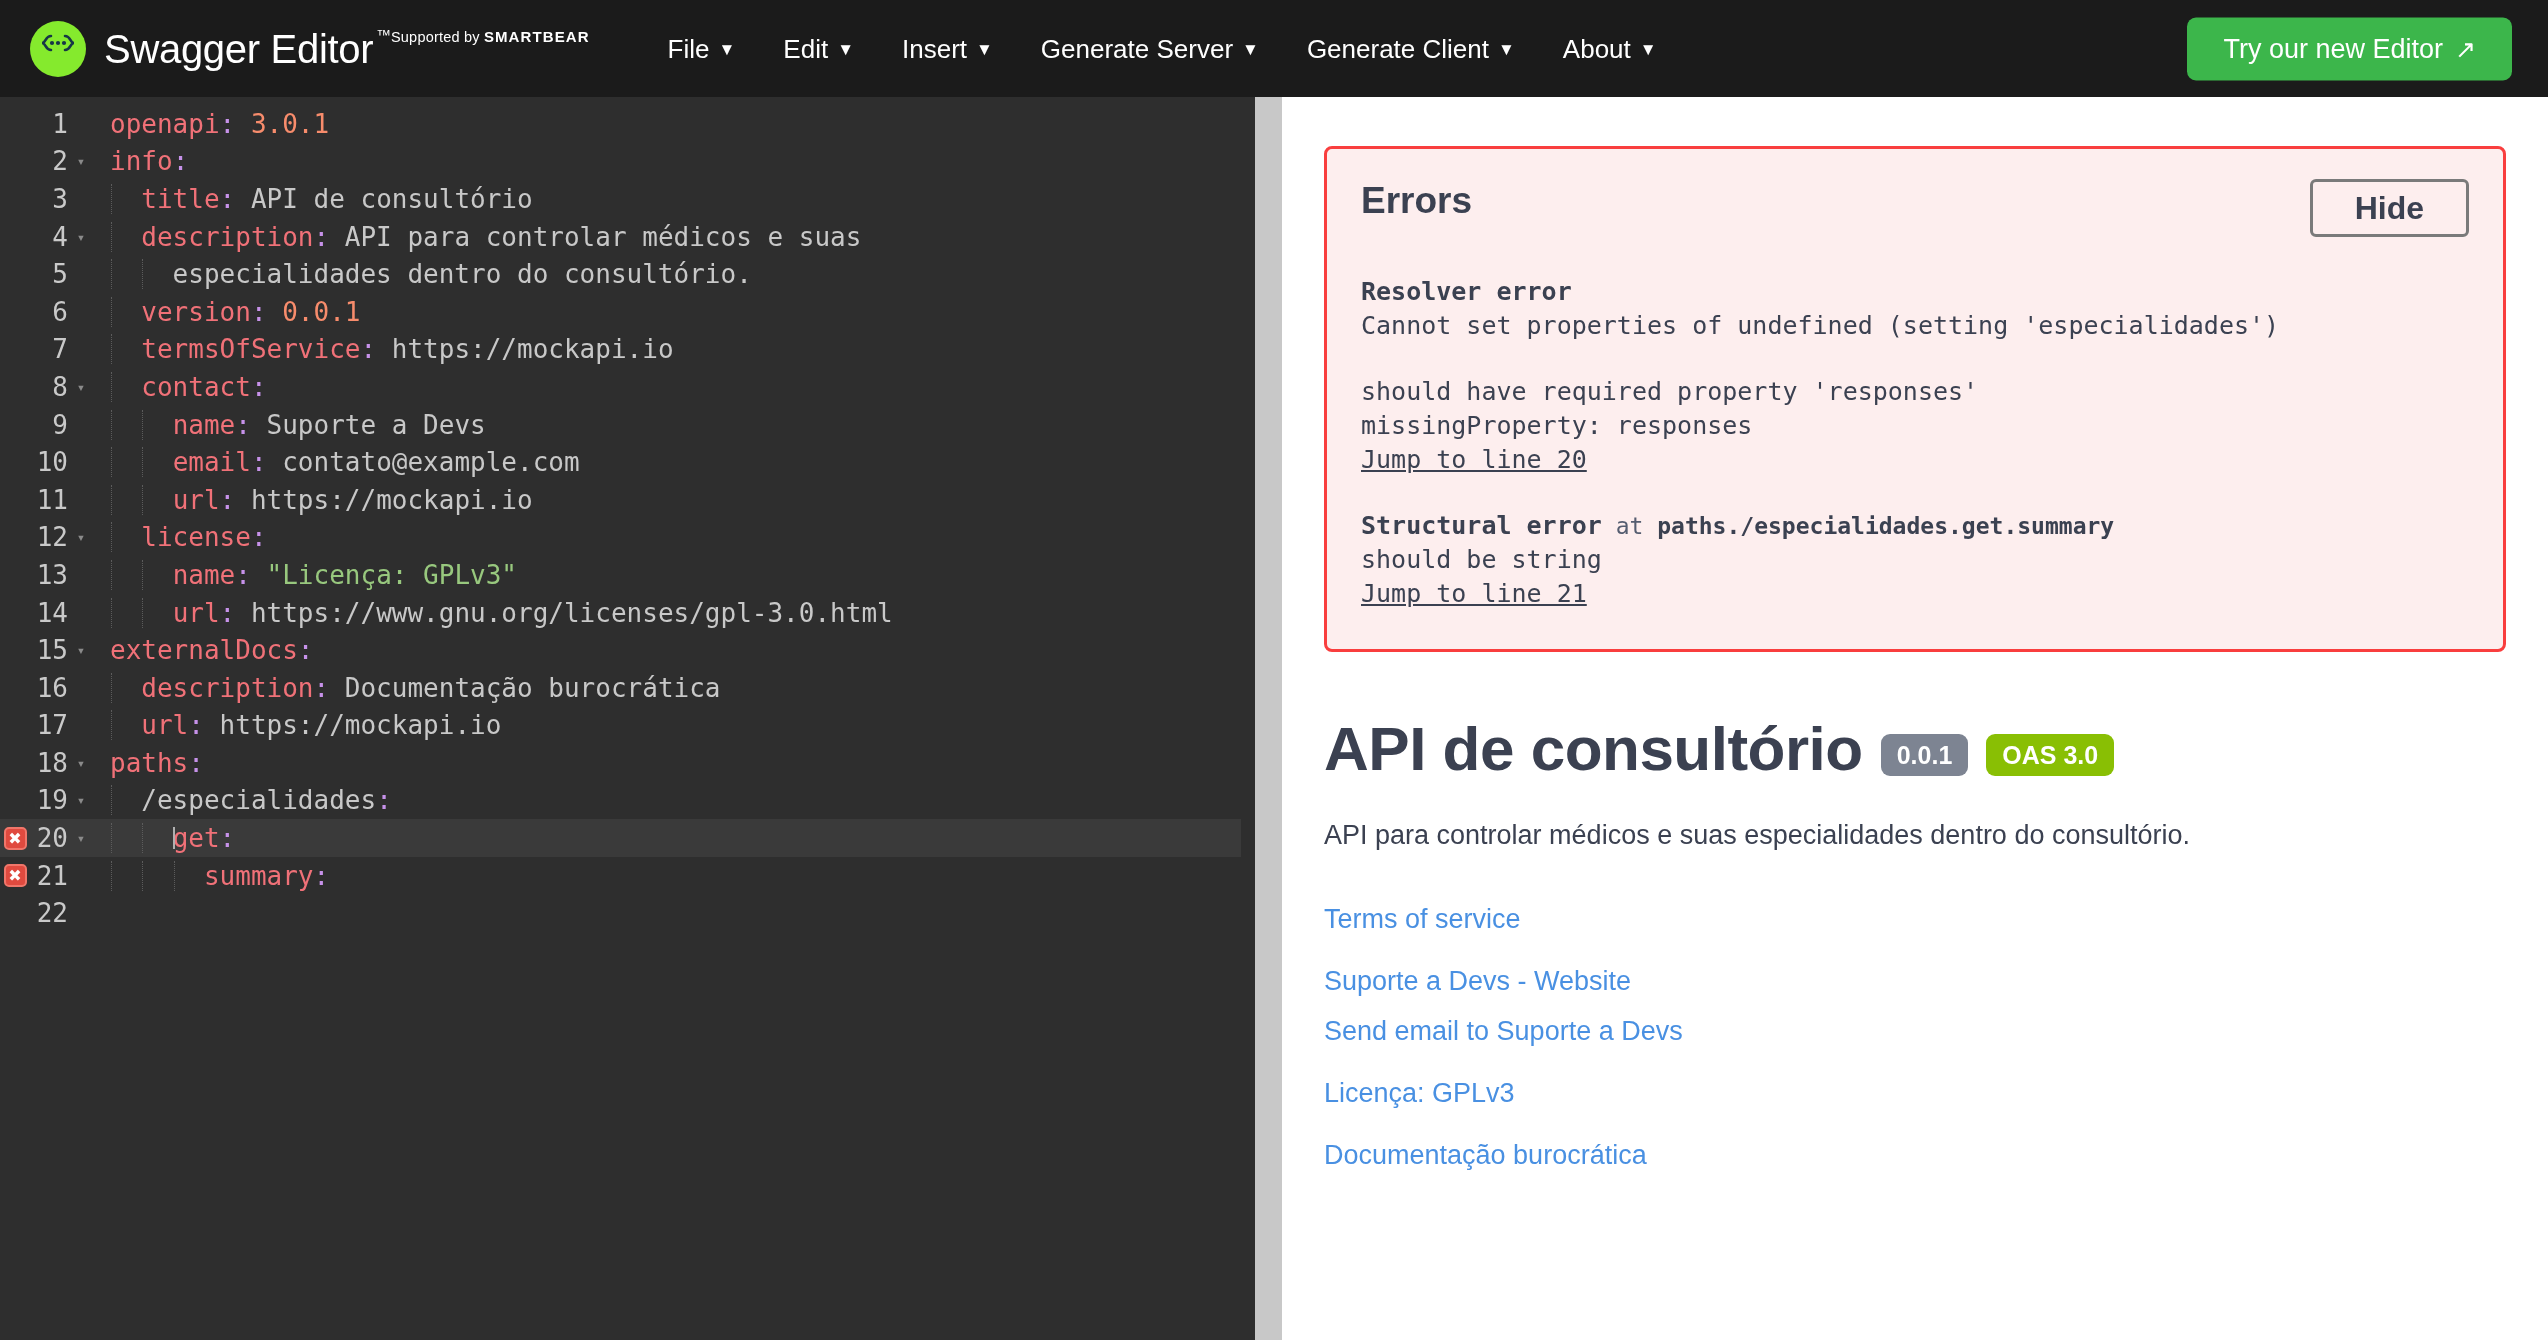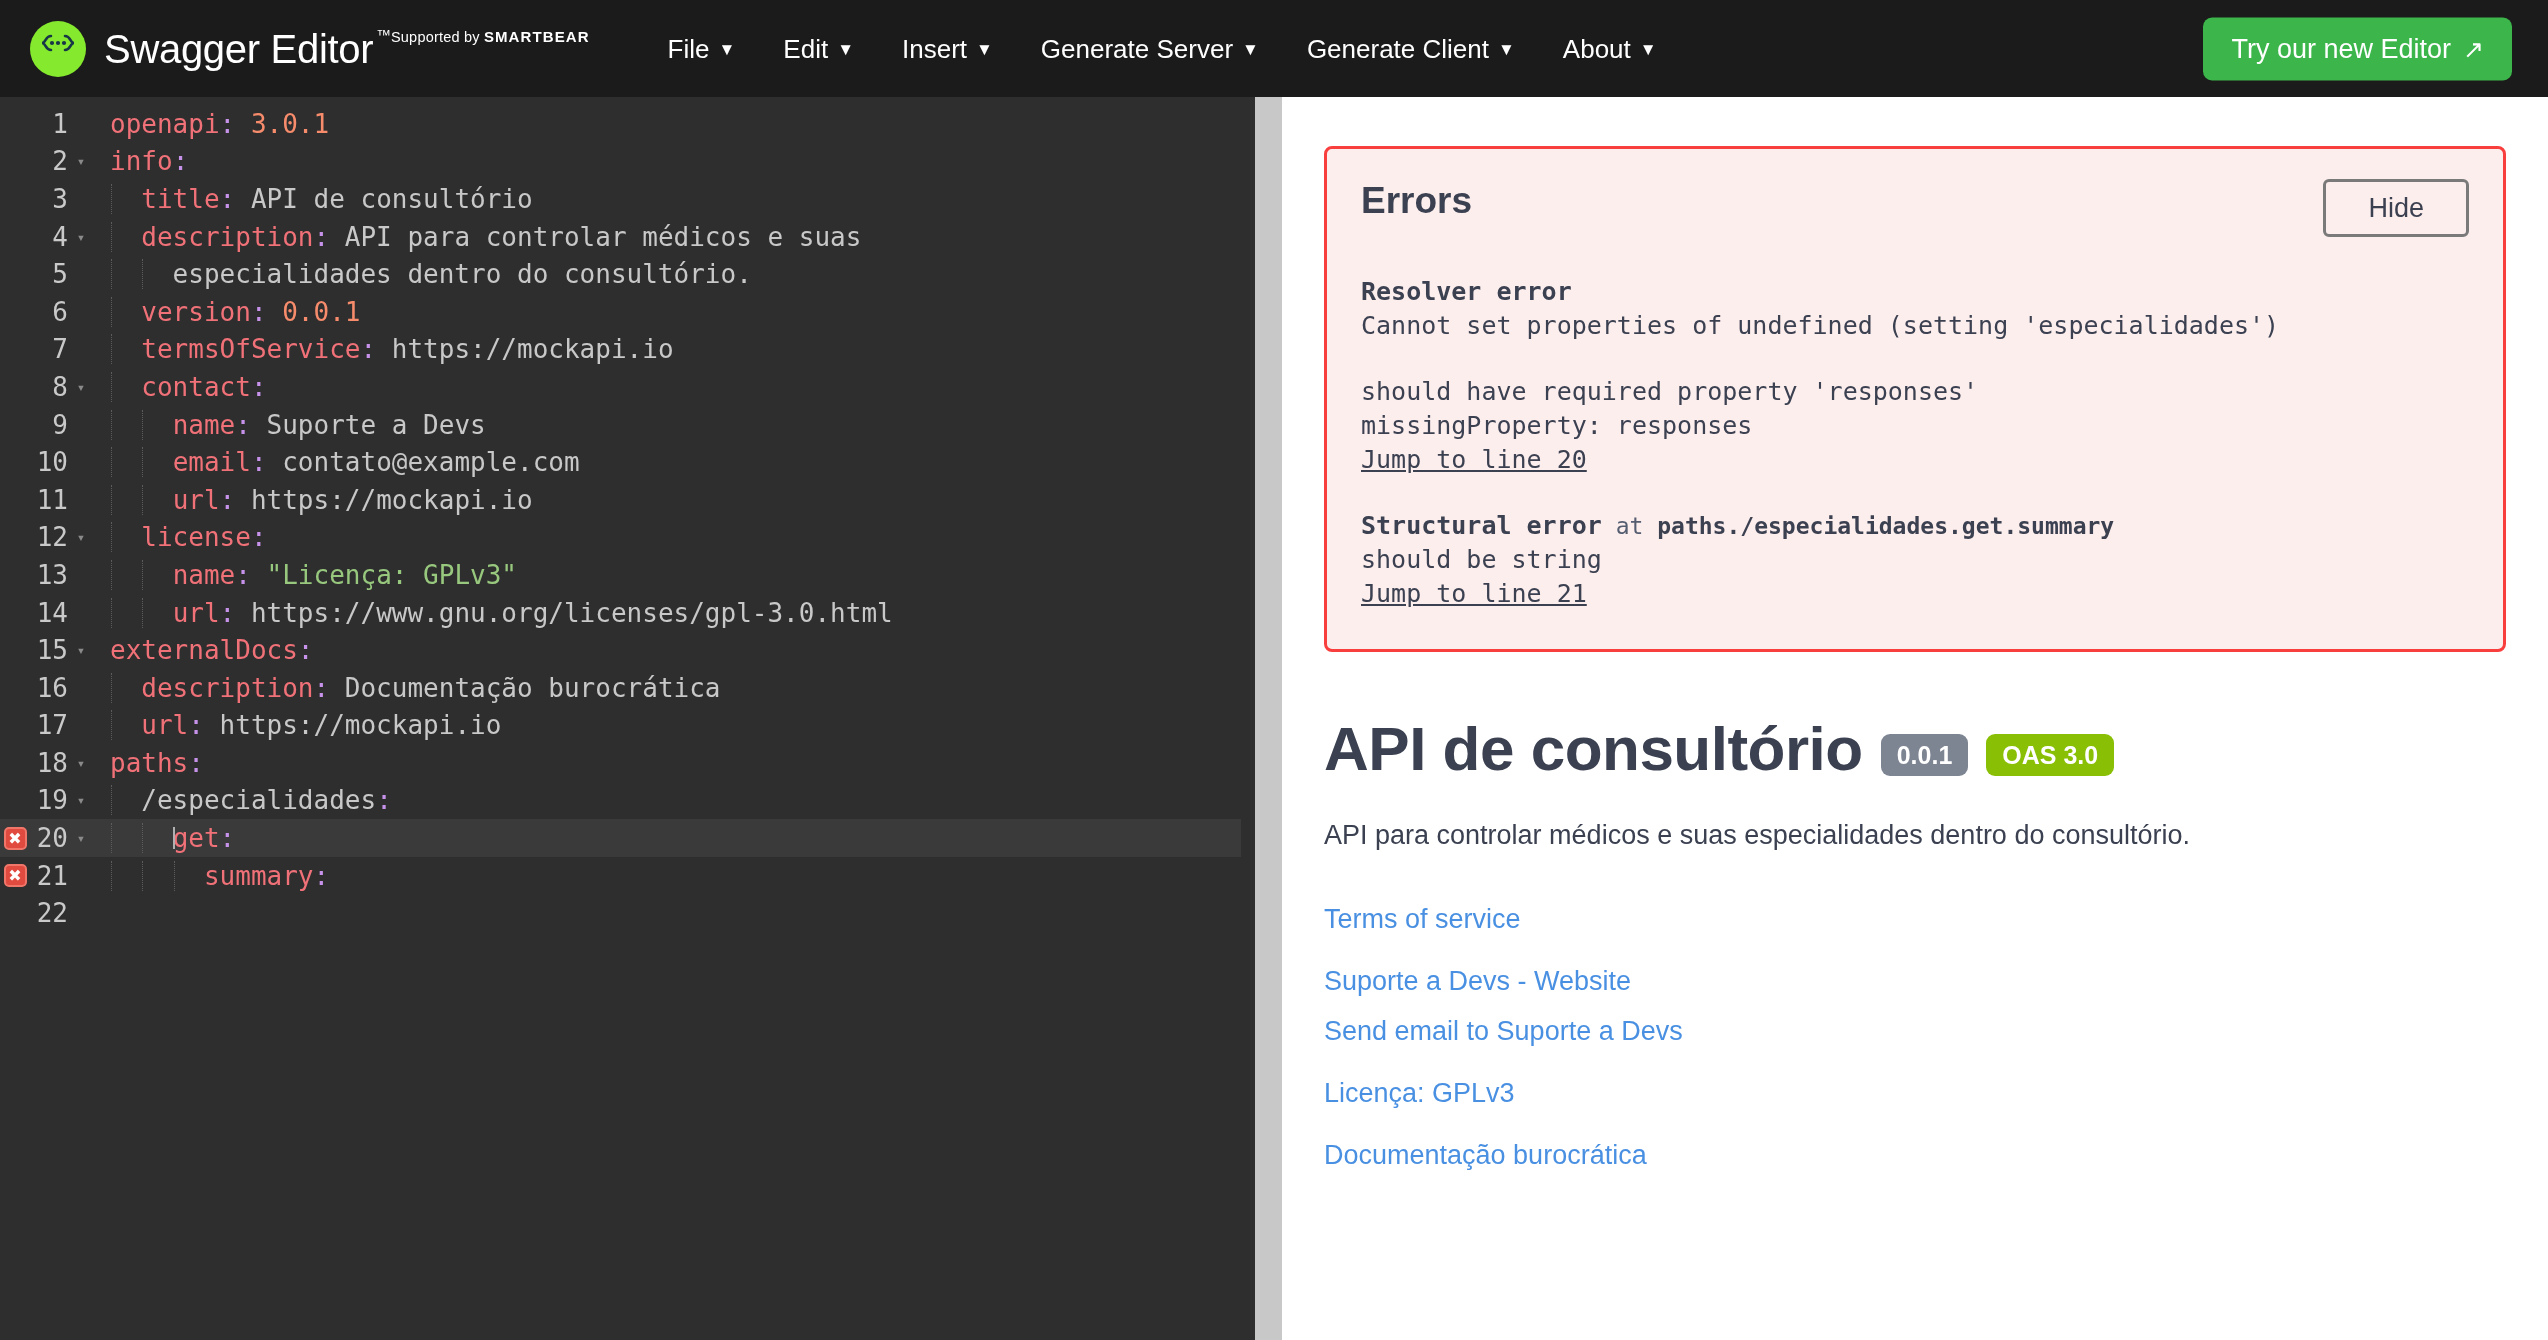--- a/index.html
+++ b/index.html
@@ -106,21 +106,21 @@
     right: 36px;
     top: 50%;
     transform: translateY(-50%);
     background: #3cb64b;
     color: #ffffff;
     border: none;
     border-radius: 9px;
     font-family: "Liberation Sans", sans-serif;
     font-size: 27px;
     font-weight: 400;
-    padding: 16px 28px;
+    padding: 16px 36px;
     cursor: pointer;
     white-space: nowrap;
     display: flex;
     align-items: center;
     gap: 12px;
   }
   .try-arrow { font-size: 25px; display: inline-block; }
 
   
   .split {
@@ -275,22 +275,22 @@
     font-weight: 700;
     line-height: 44px;
   }
 
   .hide-btn {
     background: #fdeeee;
     border: 3px solid #7a7a7a;
     border-radius: 6px;
     color: #3b4151;
     font-family: "Liberation Sans", sans-serif;
-    font-size: 27px;
-    font-weight: 400;
+    font-size: 32px;
+    font-weight: 700;
     padding: 10px 42px;
     cursor: pointer;
     line-height: 32px;
   }
 
   .err-block { margin-top: 32px; }
   .err-block:first-of-type { margin-top: 38px; }
 
   .err-head-line {
     font-family: "DejaVu Sans Mono", monospace;

